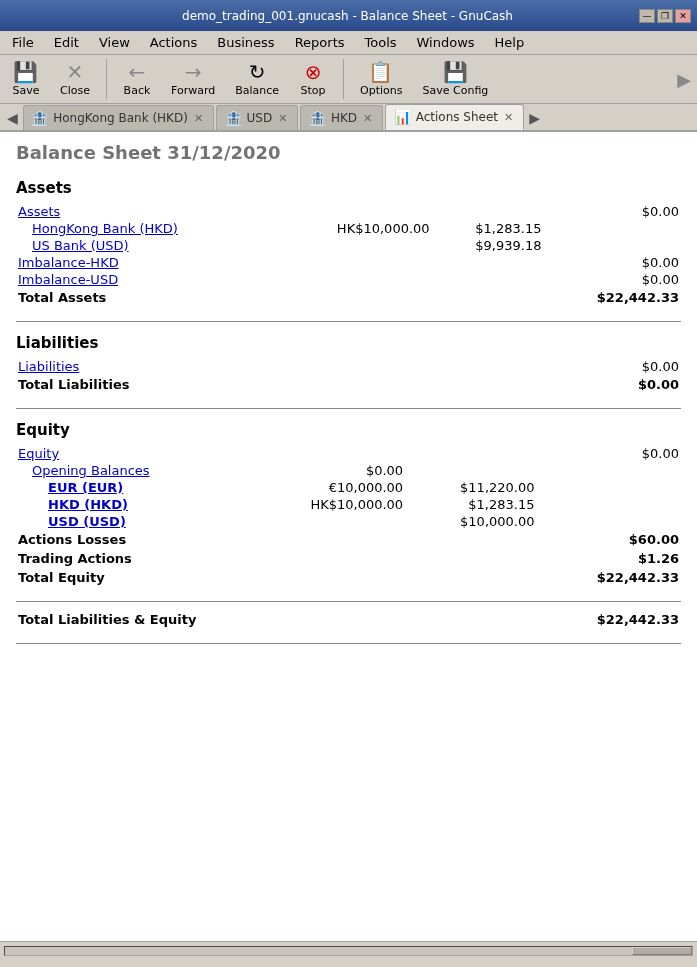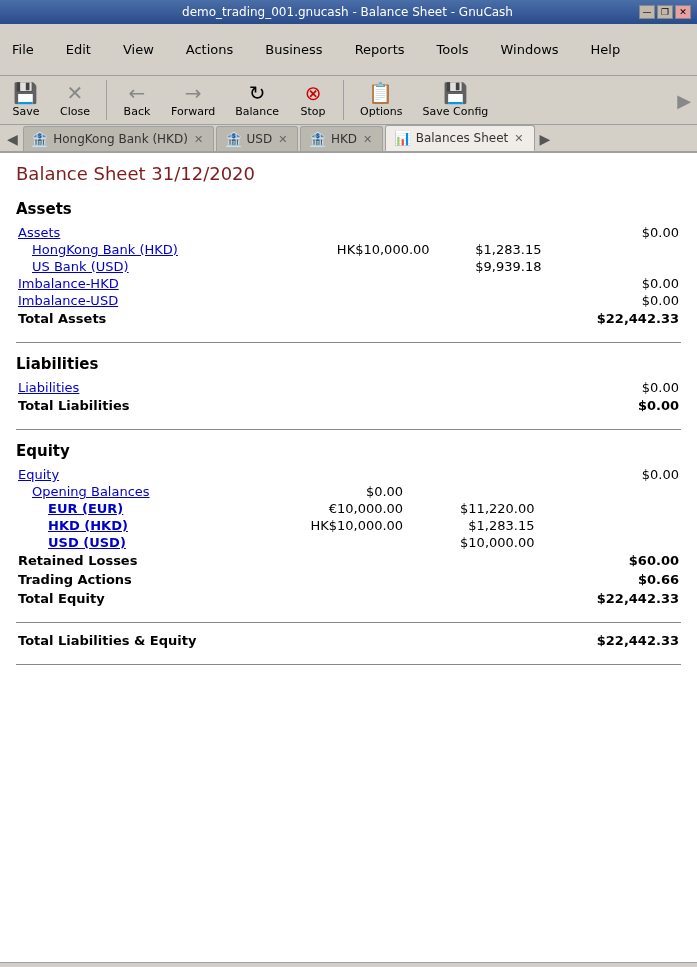--- a/index.html
+++ b/index.html
@@ -16,21 +16,21 @@
     .title-bar {
       background: linear-gradient(to bottom, #4a6ea8, #2a4a8a);
       color: white;
       text-align: center;
       padding: 4px 0;
       font-size: 12px;
       display: flex;
       align-items: center;
       justify-content: space-between;
       padding: 3px 6px;
-      height: 24px;
+      height: 31px;
     }
     .title-bar-text {
       flex: 1;
       text-align: center;
       font-size: 12px;
       color: white;
     }
     .title-bar-controls {
       display: flex;
       gap: 2px;
@@ -45,22 +45,22 @@
       align-items: center;
       justify-content: center;
       cursor: pointer;
       color: #000;
     }
 
     
     .menu-bar {
       background: #d4d0c8;
       display: flex;
-      gap: 16px;
-      padding: 16px 4px;
+      gap: 4px;
+      padding: 2px 4px;
       border-bottom: 1px solid #a0a0a0;
     }
     .menu-item {
       padding: 2px 8px;
       font-size: 13px;
       cursor: pointer;
       color: #000;
     }
 
     
@@ -145,23 +145,23 @@
     
     .content-area {
       background: white;
       height: calc(967px - 24px - 30px - 52px - 34px - 18px);
       overflow-y: auto;
       padding: 10px 16px 16px 16px;
     }
 
     .report-title {
       font-size: 18px;
-      font-weight: normal;
+      font-weight: bold;
       margin-bottom: 16px;
-      color: #7f1d1d;
+      color: #737373;
     }
 
     
     .section-header {
       font-size: 15px;
       font-weight: bold;
       margin-top: 12px;
       margin-bottom: 6px;
       color: #000;
     }
@@ -297,21 +297,21 @@
     <span>USD</span>
     <span class="tab-close">✕</span>
   </div>
   <div class="tab">
     <span class="tab-icon">🏦</span>
     <span>HKD</span>
     <span class="tab-close">✕</span>
   </div>
   <div class="tab active">
     <span class="tab-icon">📊</span>
-    <span>Balances Sheet</span>
+    <span>Actions Sheet</span>
     <span class="tab-close">✕</span>
   </div>
   <button class="tab-nav-btn">▶</button>
 </div>
 
 <div class="content-area">
   <div class="report-title">Balance Sheet 31/12/2020</div>
 
   <div class="section-header">Assets</div>
   <table class="balance-table">
@@ -444,31 +444,31 @@
       <tr>
         <td class="link-cell indent2">
           <a>USD (USD)</a>
         </td>
         <td class="amount"></td>
         <td class="amount">$10,000.00</td>
         <td class="amount"></td>
       </tr>
 
       <tr class="total-row">
-        <td>Retained Losses</td>
+        <td>Actions Losses</td>
         <td></td>
         <td></td>
         <td class="amount">$60.00</td>
       </tr>
 
       <tr class="total-row">
         <td>Trading Actions</td>
         <td></td>
         <td></td>
-        <td class="amount">$0.66</td>
+        <td class="amount">$1.26</td>
       </tr>
 
       <tr class="total-row">
         <td>Total Equity</td>
         <td></td>
         <td></td>
         <td class="amount">$22,442.33</td>
       </tr>
     </tbody>
   </table>

